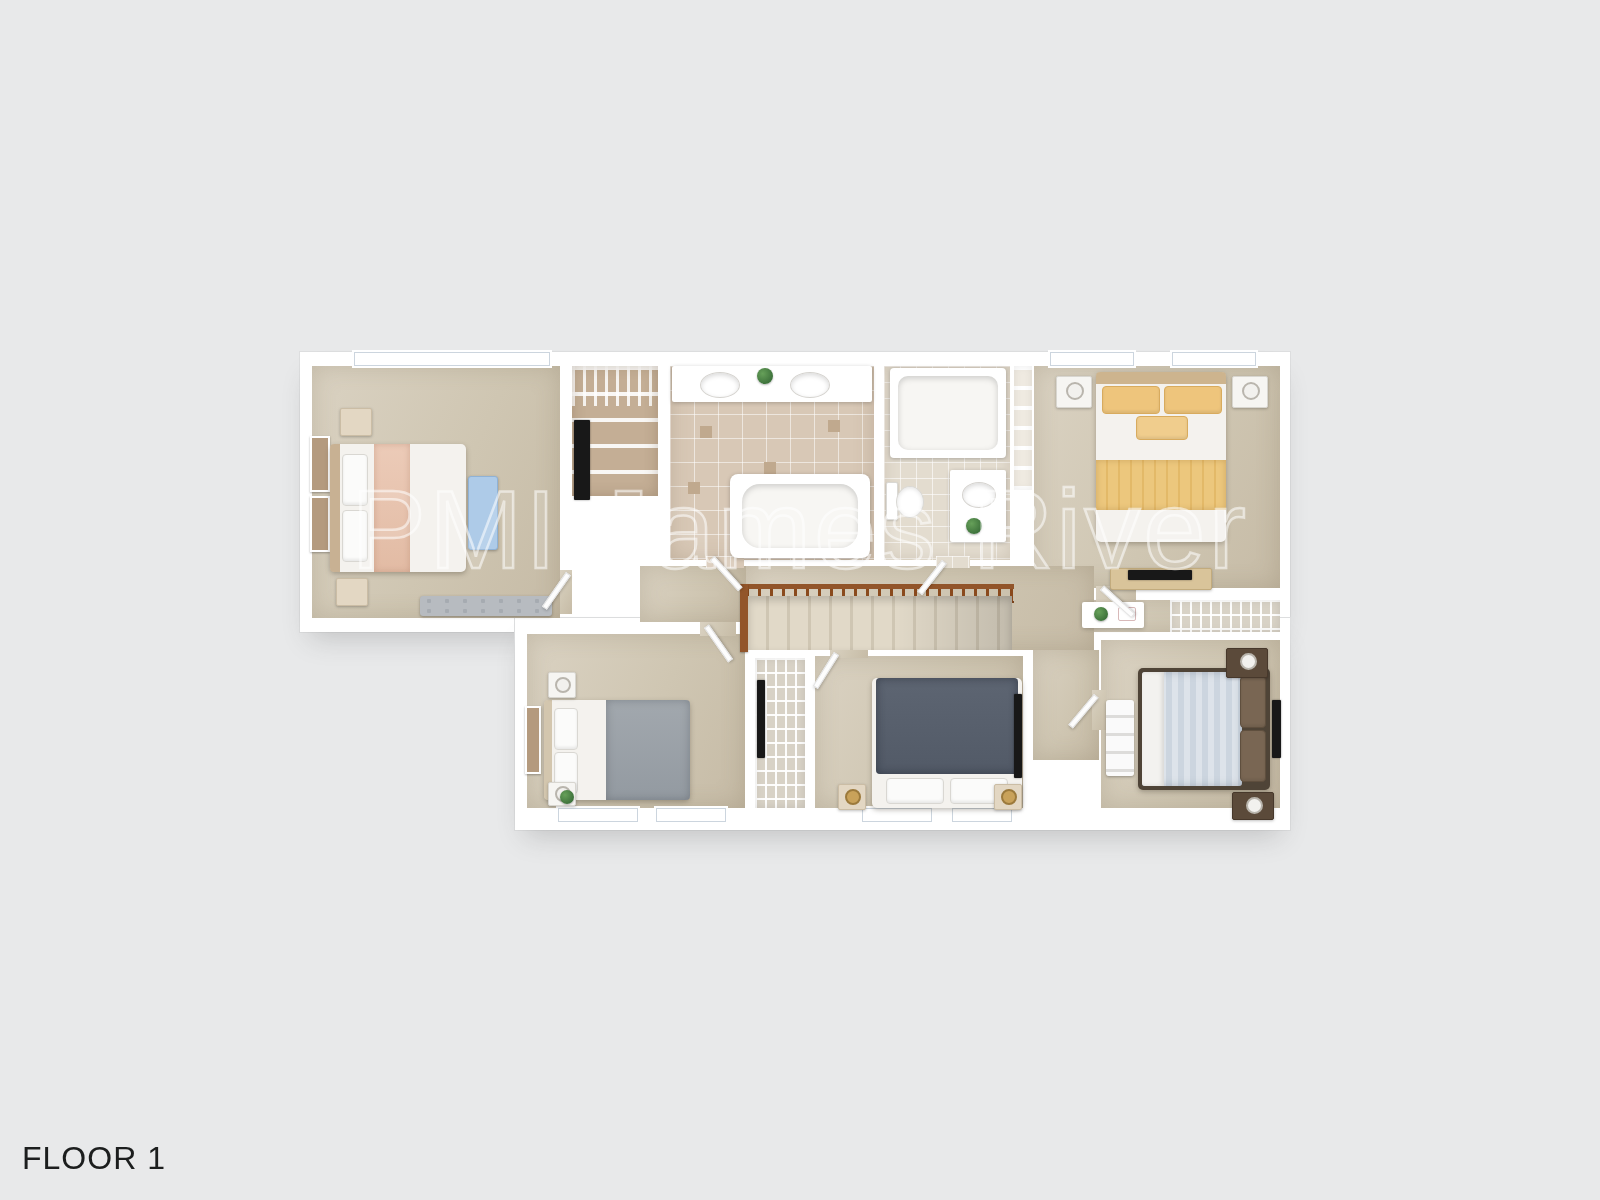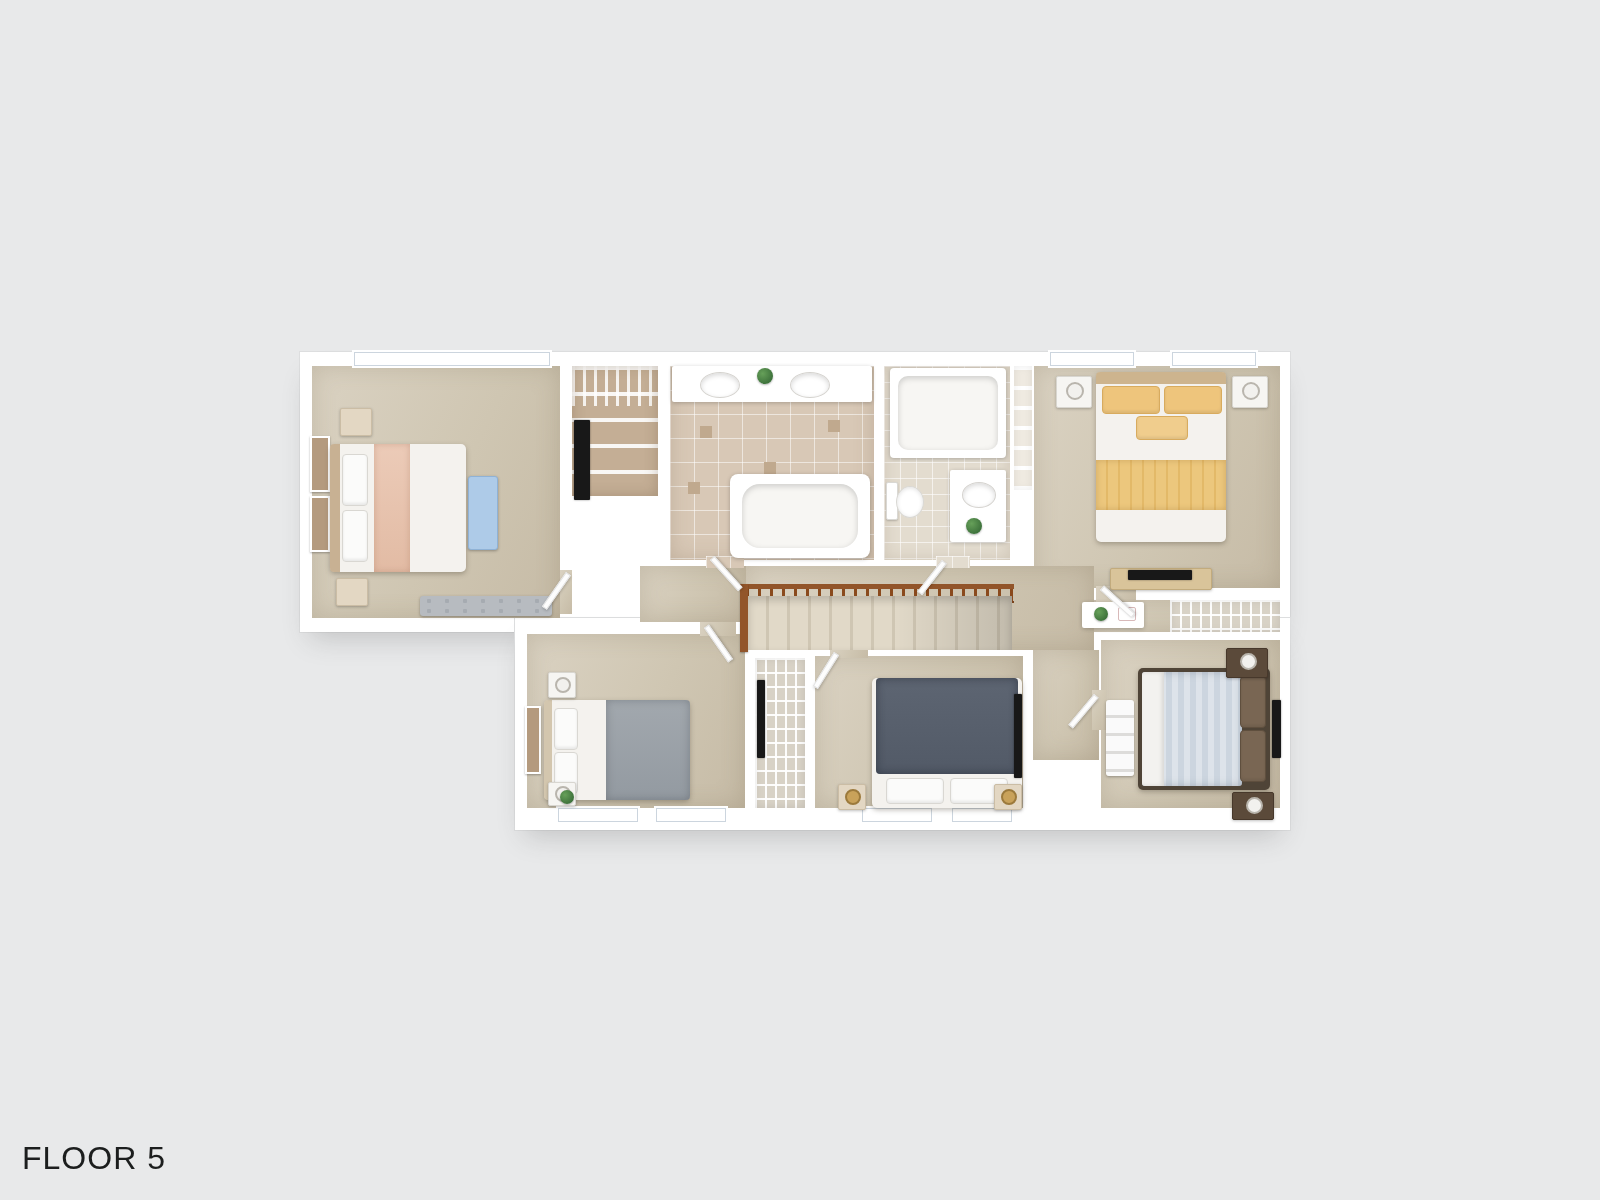--- a/index.html
+++ b/index.html
@@ -211,16 +211,17 @@
   <div class="tv" style="left:1272px;top:700px;width:9px;height:58px;"></div>
 
   <div class="leaf" style="left:566px;top:572px;height:40px;transform:rotate(35deg);"></div>
   <div class="leaf" style="left:710px;top:560px;height:40px;transform:rotate(-42deg);"></div>
   <div class="leaf" style="left:942px;top:560px;height:38px;transform:rotate(38deg);"></div>
   <div class="leaf" style="left:1100px;top:590px;height:40px;transform:rotate(-48deg);"></div>
   <div class="leaf" style="left:704px;top:628px;height:40px;transform:rotate(-35deg);"></div>
   <div class="leaf" style="left:834px;top:652px;height:38px;transform:rotate(32deg);"></div>
   <div class="leaf" style="left:1094px;top:694px;height:38px;transform:rotate(40deg);"></div>
 
-
-  <div id="floor-label">FLOOR 5</div>
+  <div class="wm" id="wm-line1">PMI James River</div>
+
+  <div id="floor-label">FLOOR 1</div>
 
 </div>
 
 </body></html>

